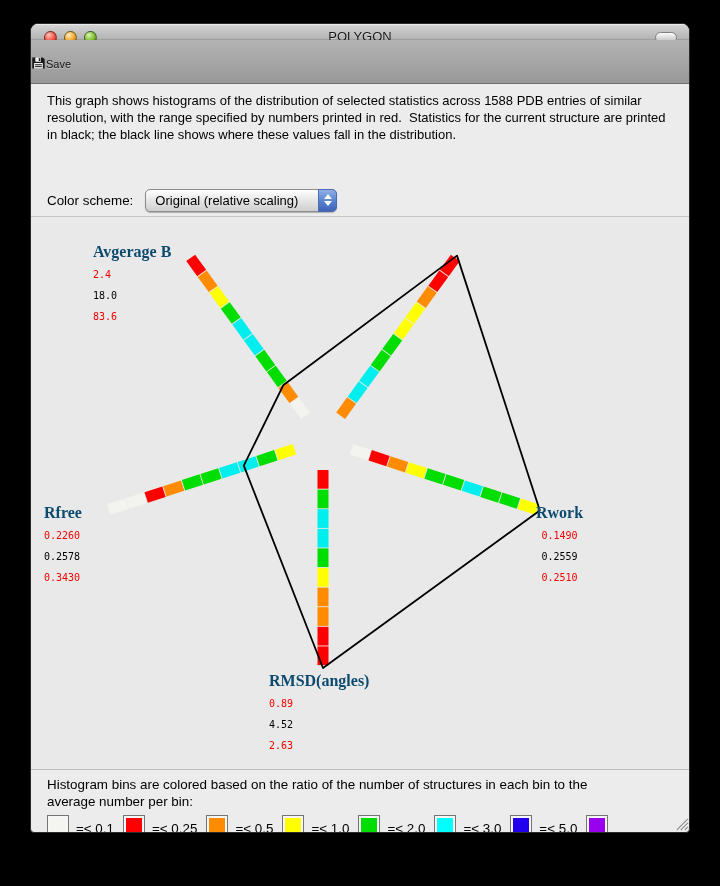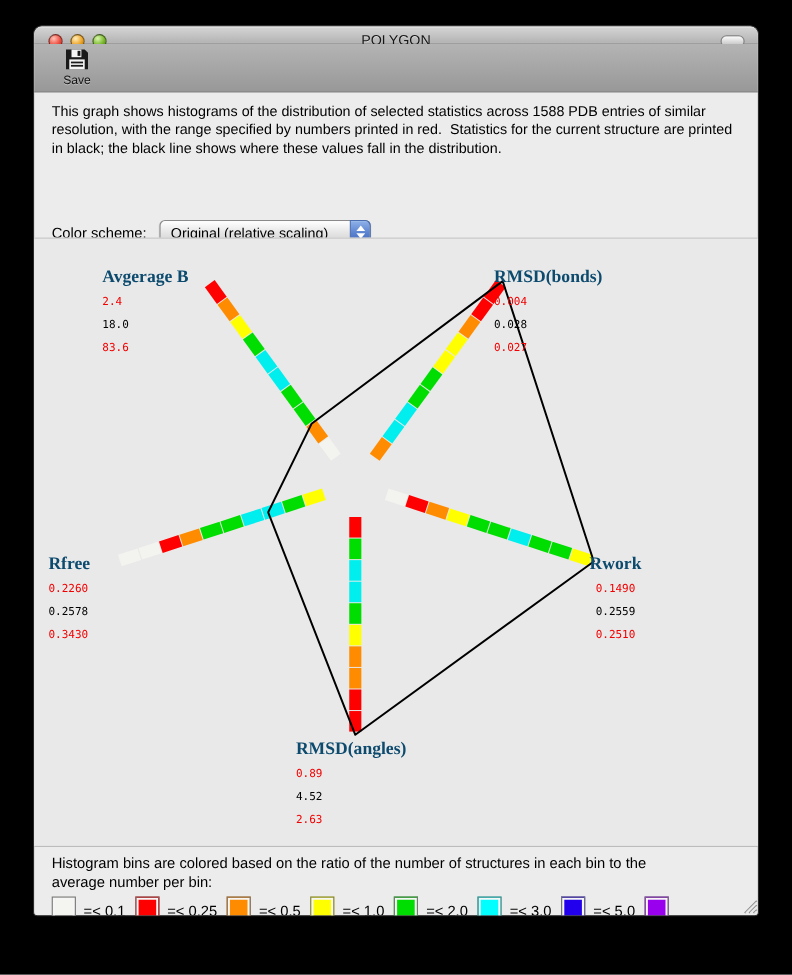--- a/index.html
+++ b/index.html
@@ -31,30 +31,30 @@
   }
   .lozenge {
     position:absolute; right:12px; top:8px; width:22px; height:11px; border-radius:6px;
     background:linear-gradient(#fcfcfc,#bdbdbd); border:1px solid #818181; display:inline-block;
   }
   .toolbar {
     height:44px; background:linear-gradient(#b4b4b4,#989898);
     border-bottom:1px solid #6d6d6d; position:relative;
   }
   .tool-save {
-    position:absolute; left:19px; top:3px; width:40px; height:39px;
-    display:flex; flex-direction:column; align-items:center; cursor:default;
+    position:absolute; left:0; top:3px; width:40px; height:39px;
+    display:flex; flex-direction:row; align-items:center; cursor:default;
   }
   .tool-save .lbl { font-size:11px; color:#111; margin-top:2px; text-shadow:0 1px 0 rgba(255,255,255,.35); }
 
   
   .desc {
     padding:8px 16px 0 16px; width:664px; font-size:13px; line-height:17px; color:#000;
   }
-  .scheme-row { position:absolute; left:16px; top:175px; height:24px; display:flex; align-items:center; }
+  .scheme-row { position:absolute; left:16px; top:164px; height:24px; display:flex; align-items:center; }
   .scheme-label { font-size:13.4px; color:#000; margin-right:12px; }
   .popup {
     position:relative; width:192px; height:23px; border:1px solid #8a8a8a; border-radius:5px;
     background:linear-gradient(#ffffff,#e8e8e8 45%,#cfcfcf);
     box-shadow:0 1px 1px rgba(0,0,0,.25); display:flex; align-items:center;
   }
   .popup-text { font-size:13px; color:#000; padding-left:9px; flex:1; white-space:nowrap; overflow:hidden; }
   .popup-stepper {
     width:19px; height:23px; margin:-1px -1px -1px 0; border-radius:0 5px 5px 0;
     background:linear-gradient(#8fb1e8,#5c84d0 50%,#3f63b8);
@@ -194,26 +194,20 @@
         <polygon points="242.2,168.3 416.0,38.6 498.8,293.4 282.0,451.0 202.8,248.7" fill="none" stroke="#000" stroke-width="1.8" stroke-linejoin="round"></polygon>
       </svg>
 
     <div class="axis-label" style="left:62px; top:26px;">
       <div class="axis-name">Avgerage B</div>
       <div class="axis-val red">2.4</div>
       <div class="axis-val">18.0</div>
       <div class="axis-val red">83.6</div>
     </div>
 
-    <div class="axis-label" style="left:418px; top:26px;">
-      <div class="axis-name">RMSD(bonds)</div>
-      <div class="axis-val red">0.004</div>
-      <div class="axis-val">0.028</div>
-      <div class="axis-val red">0.027</div>
-    </div>
 
     <div class="axis-label" style="left:505px; top:287px;text-align:center;">
       <div class="axis-name">Rwork</div>
       <div class="axis-val red">0.1490</div>
       <div class="axis-val">0.2559</div>
       <div class="axis-val red">0.2510</div>
     </div>
 
     <div class="axis-label" style="left:238px; top:455px;">
       <div class="axis-name">RMSD(angles)</div>

